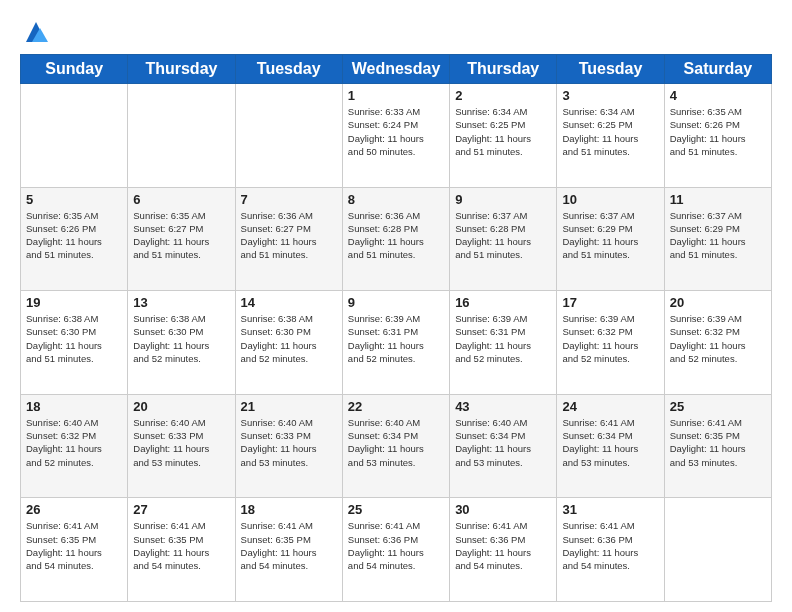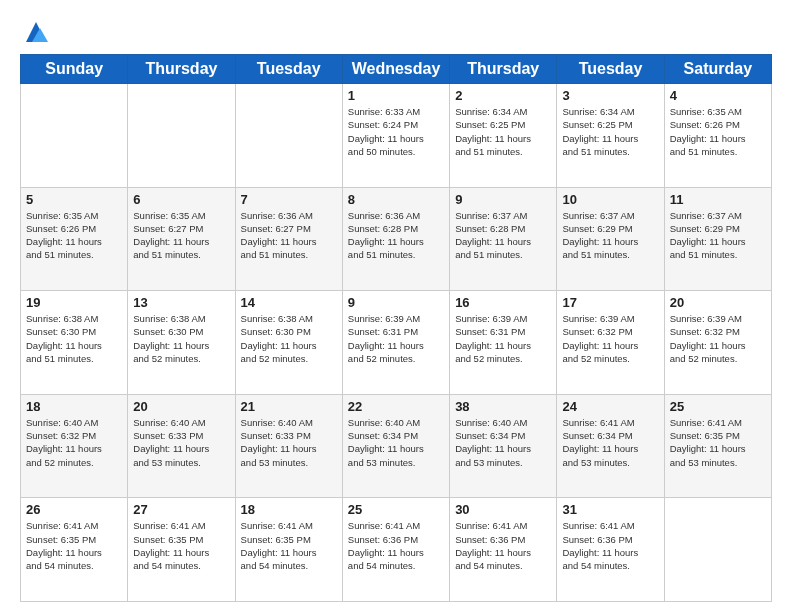--- a/index.html
+++ b/index.html
@@ -289,21 +289,21 @@
 and 53 minutes.</div>
           </td>
           <td class="alt-row">
             <span class="day-num">22</span>
             <div class="day-info" style="white-space: pre-line;">Sunrise: 6:40 AM
 Sunset: 6:34 PM
 Daylight: 11 hours
 and 53 minutes.</div>
           </td>
           <td class="alt-row">
-            <span class="day-num">38</span>
+            <span class="day-num">43</span>
             <div class="day-info" style="white-space: pre-line;">Sunrise: 6:40 AM
 Sunset: 6:34 PM
 Daylight: 11 hours
 and 53 minutes.</div>
           </td>
           <td class="alt-row">
             <span class="day-num">24</span>
             <div class="day-info" style="white-space: pre-line;">Sunrise: 6:41 AM
 Sunset: 6:34 PM
 Daylight: 11 hours

